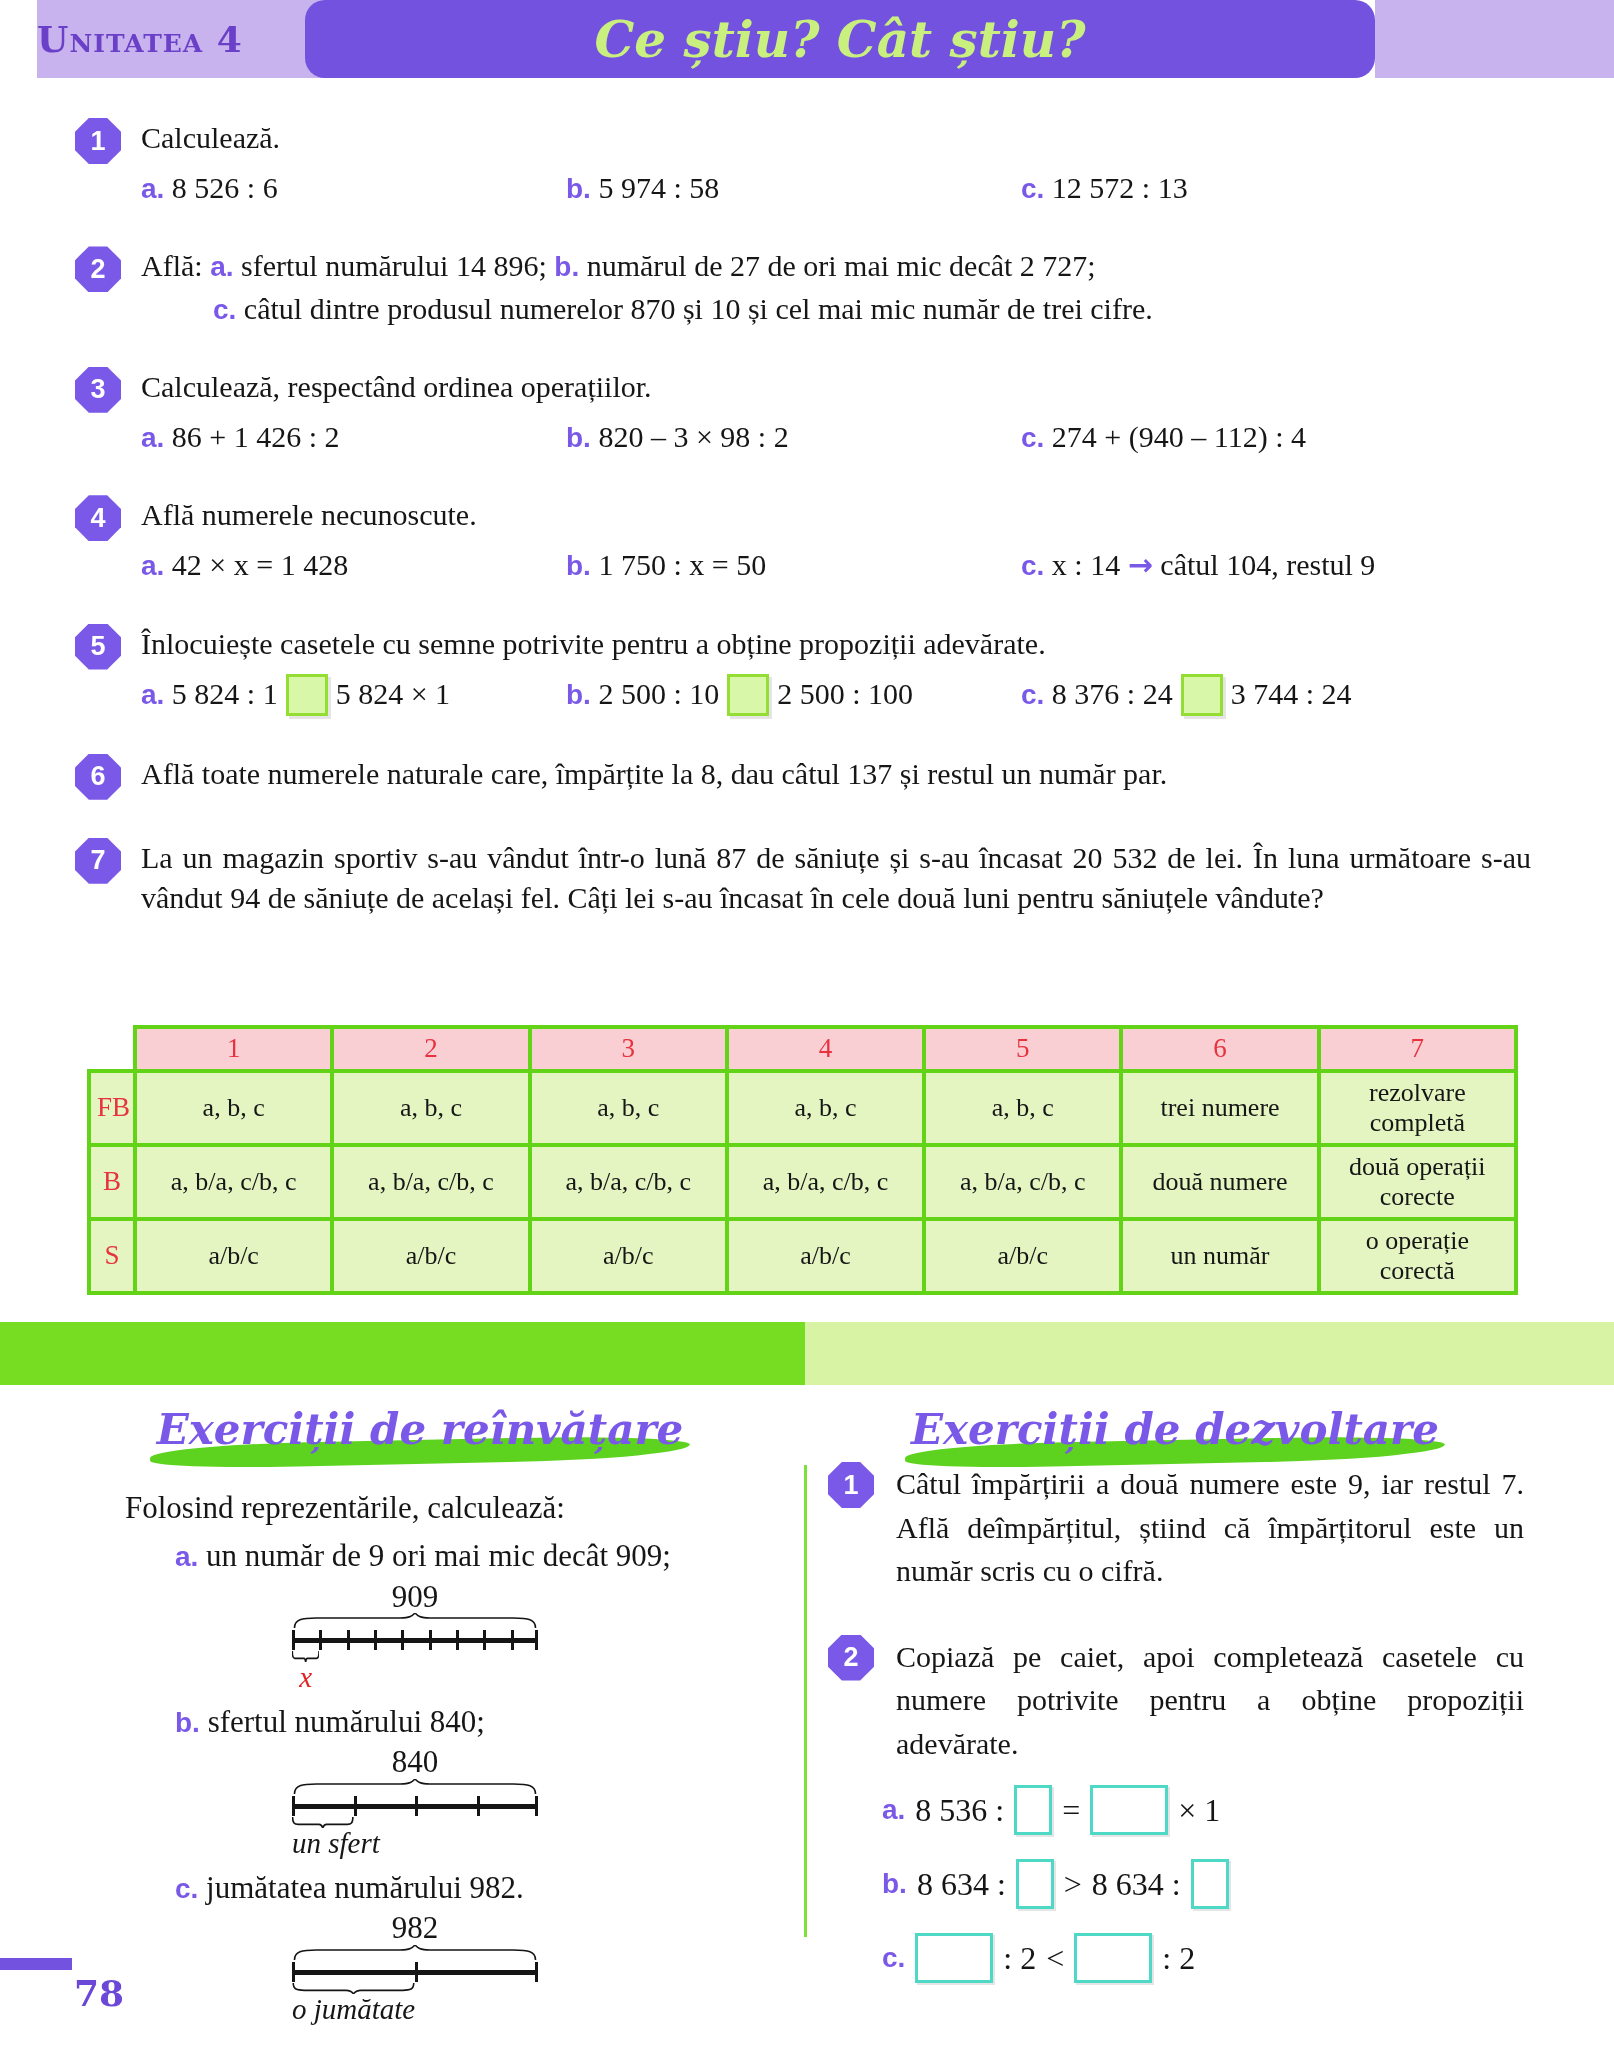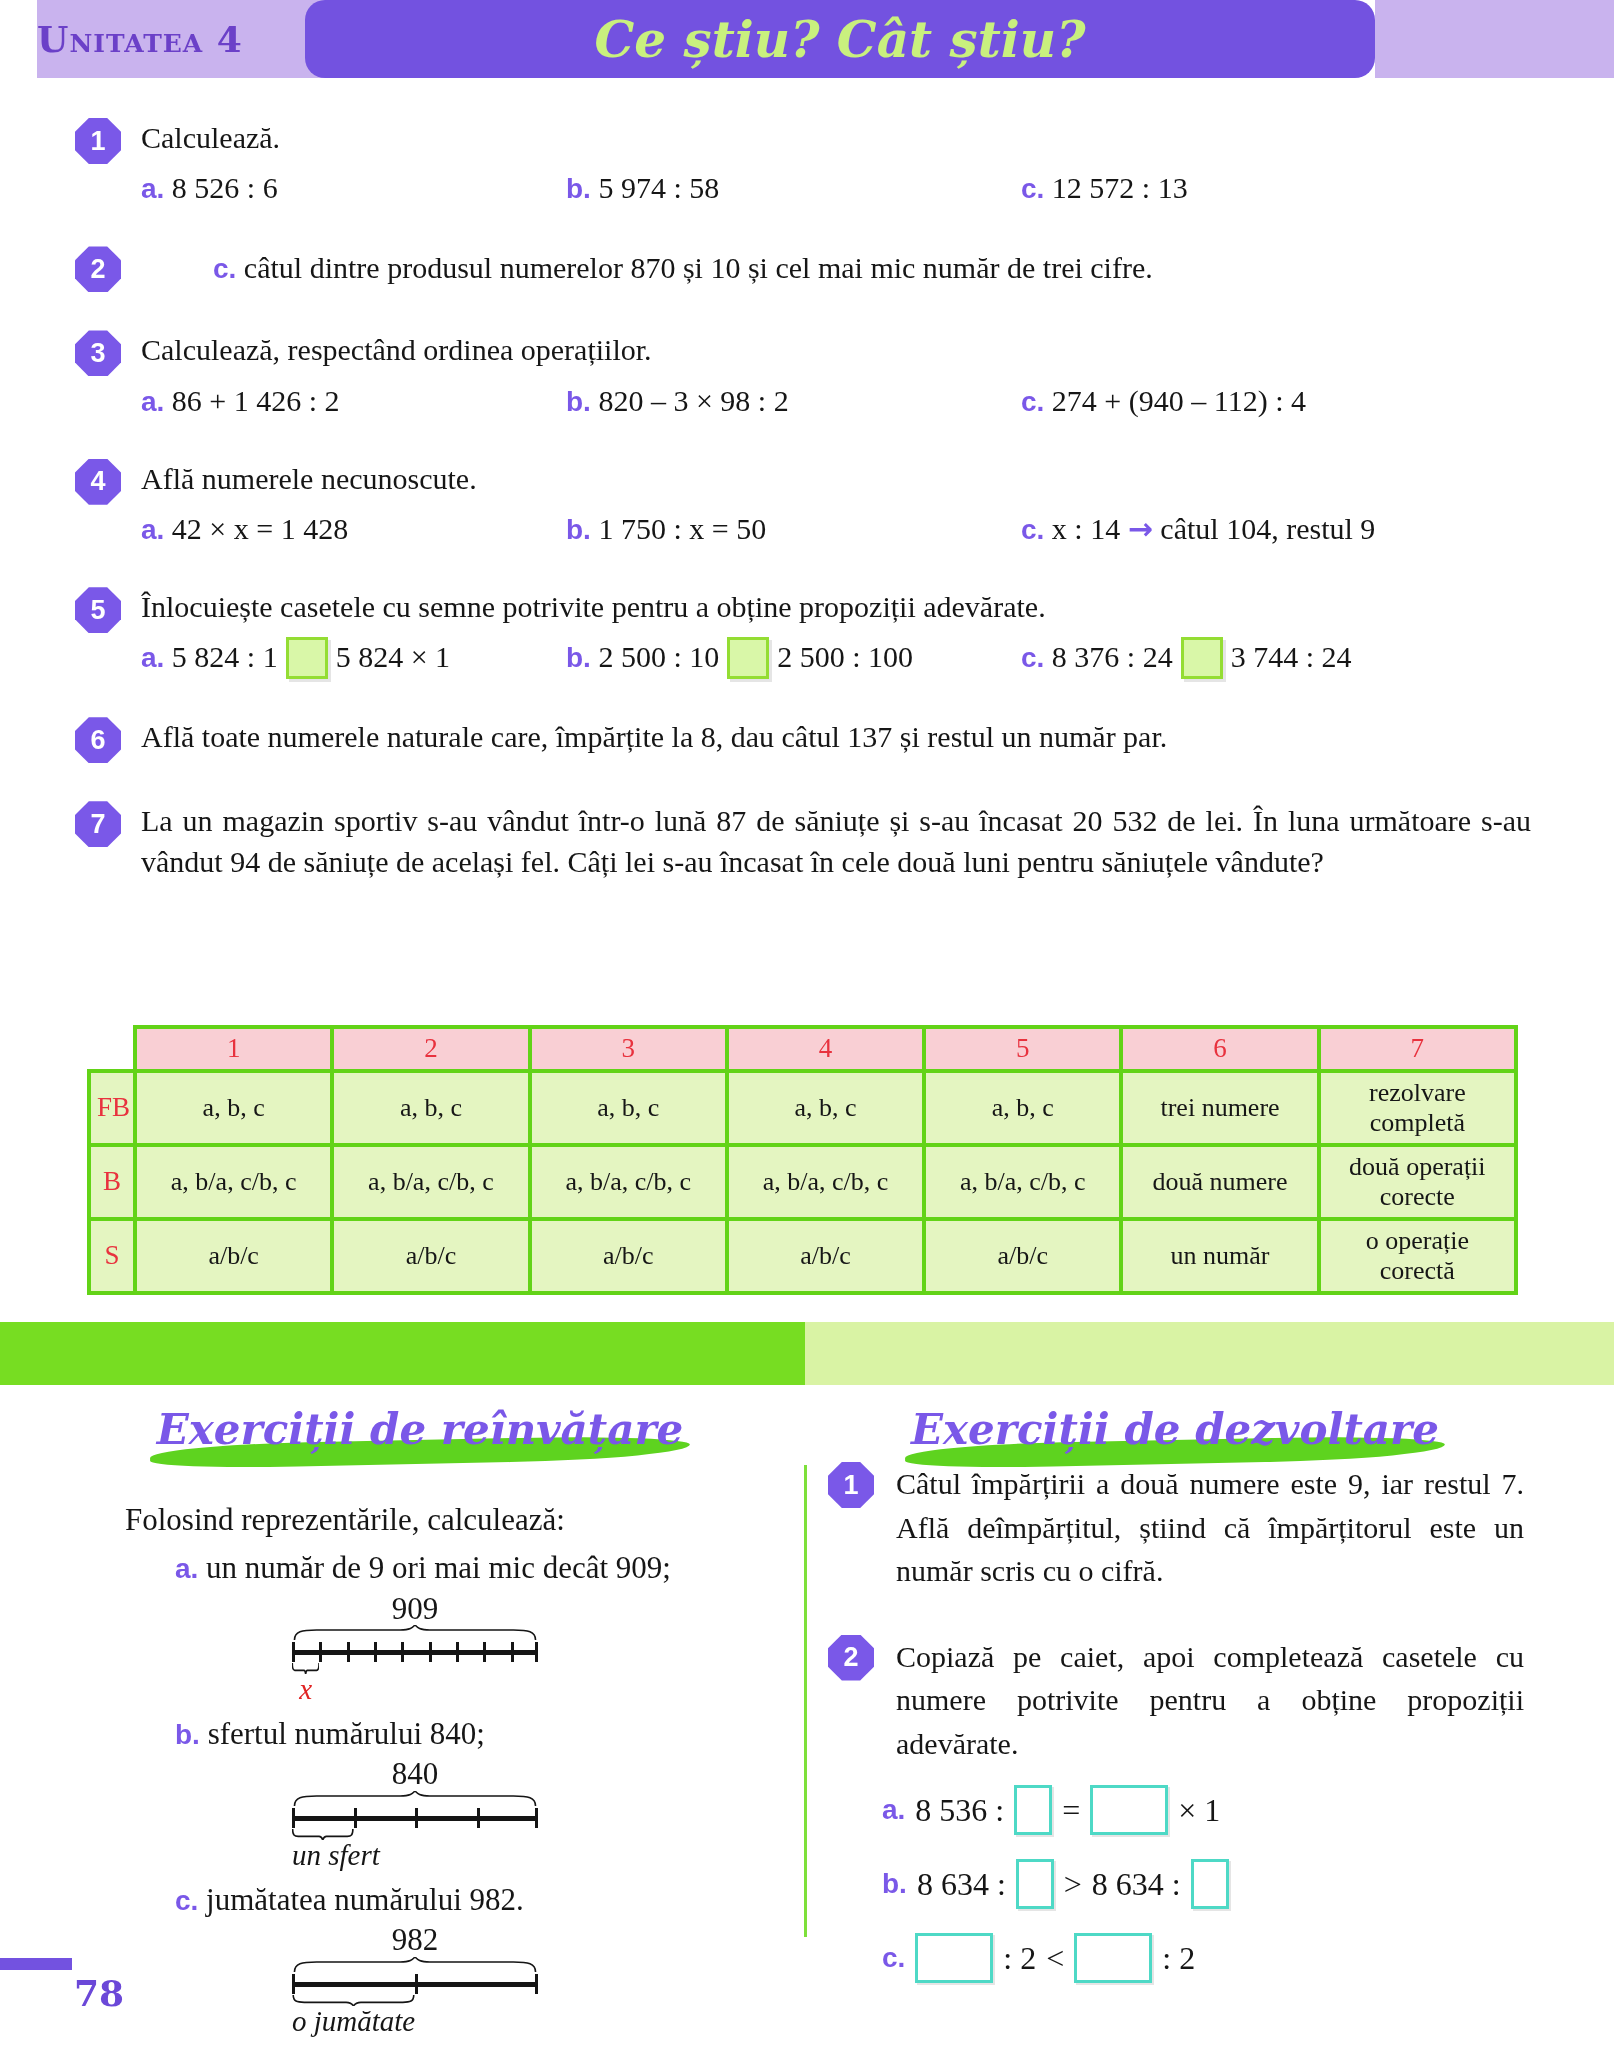--- a/index.html
+++ b/index.html
@@ -58,21 +58,21 @@
   
   .sec-head{position:absolute;text-align:center;font-family:"DejaVu Serif",serif;
             font-style:italic;font-weight:bold;font-size:42px;color:var(--accent);}
   .sec-head .txt{position:relative;z-index:1;}
   .sec-head .brush{position:absolute;left:0;right:0;bottom:-10px;height:24px;background:var(--brush);
                    border-radius:48% 52% 55% 45% / 85% 70% 95% 60%;transform:rotate(-1.2deg);z-index:0;}
   .sh-left{left:150px;top:1405px;width:540px;}
   .sh-right{left:905px;top:1405px;width:540px;}
 
   
-  .left-col{position:absolute;left:85px;top:1488px;width:660px;font-size:31px;line-height:1.3;margin-top:12px;}
+  .left-col{position:absolute;left:85px;top:1488px;width:660px;font-size:31px;line-height:1.3;}
   .left-col .intro{margin-left:40px;}
   .left-col .li{margin-left:90px;margin-top:8px;}
   .diagram{width:246px;margin:4px auto 2px;position:relative;font-size:31px;}
   .dg-total{text-align:center;line-height:1.05;}
   .brace-svg{display:block;width:100%;height:15px;}
   .bar{position:relative;height:20px;margin-top:2px;}
   .bar .line{position:absolute;left:0;right:0;top:8px;height:5px;background:#151515;}
   .tick{position:absolute;top:0;width:3px;height:20px;background:#151515;}
   .dg-part{margin-top:1px;}
   .dg-part .plabel{text-align:center;font-style:italic;font-size:29px;line-height:1.1;}
@@ -117,20 +117,25 @@
           <div><span class="abc">a.</span> <span>8 526 : 6</span></div>
           <div><span class="abc">b.</span> <span>5 974 : 58</span></div>
           <div><span class="abc">c.</span> <span>12 572 : 13</span></div>
         </div>
       </div>
     </div>
 
     <div class="ex">
       <div class="badge">2</div>
       <div class="ex-body">
+        <div>
+          <span>Află:</span>
+          <span class="abc">a.</span> <span>sfertul numărului 14 896;</span>
+          <span class="abc">b.</span> <span>numărul de 27 de ori mai mic decât 2 727;</span>
+        </div>
         <div class="indent2">
           <span class="abc">c.</span> <span>câtul dintre produsul numerelor 870 și 10 și cel mai mic număr de trei cifre.</span>
         </div>
       </div>
     </div>
 
     <div class="ex">
       <div class="badge">3</div>
       <div class="ex-body">
         <div>Calculează, respectând ordinea operațiilor.</div>

